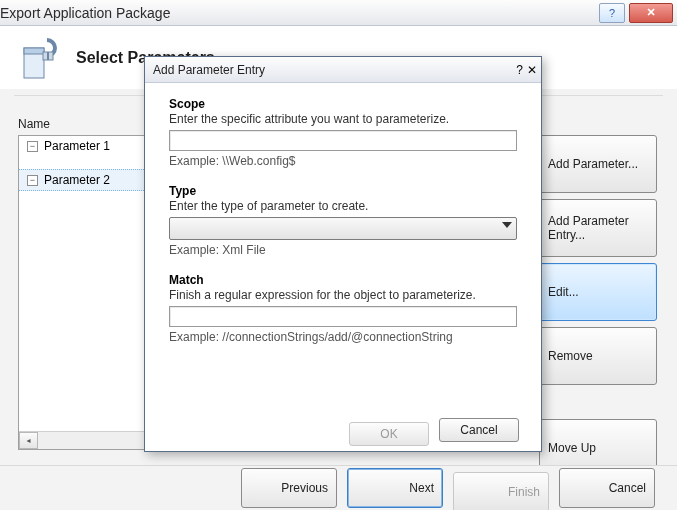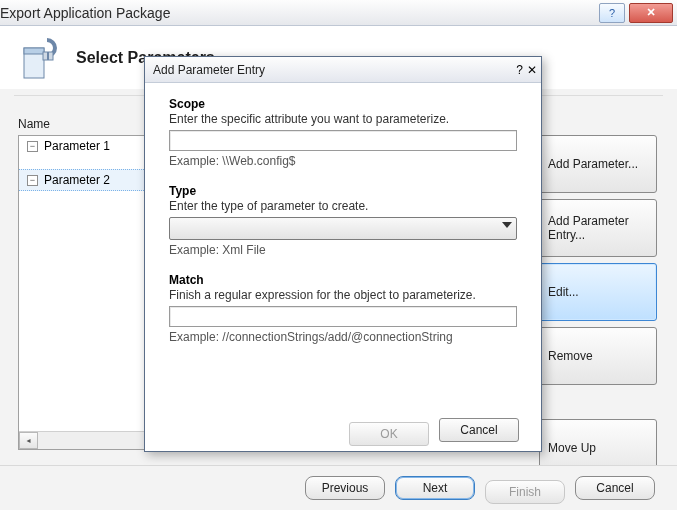--- a/index.html
+++ b/index.html
@@ -31,21 +31,21 @@
   .expander{width:9px;height:9px;border:1px solid #8e8e8e;margin-right:6px;display:flex;align-items:center;justify-content:center;font-size:9px;line-height:1;background:#fff;color:#555;}
   .tree-item .label{font-size:12px;}
 
   .side-buttons{position:absolute;right:20px;top:46px;width:118px;display:flex;flex-direction:column;gap:6px;}
   .wbtn{height:22px;border:1px solid #8a8a8a;border-radius:3px;background:linear-gradient(#fdfdfd,#e6e6e6);font-size:12px;display:flex;align-items:center;justify-content:flex-start;padding:17px 8px;color:#222;}
   .wbtn.disabled{color:#9b9b9b;border-color:#c8c8c8;margin-top:8px;}
   .wbtn.hot{background:linear-gradient(#eaf5ff,#bfe0ff);border-color:#3c86d4;box-shadow:inset 0 0 0 1px #cfe8ff;}
   .side-gap{height:22px;}
 
   .footer{position:absolute;left:0;right:0;bottom:0;height:44px;background:#f3f3f3;border-top:1px solid #d9d9d9;display:flex;align-items:center;justify-content:flex-end;gap:10px;padding-right:22px;}
-  .footer .wbtn{width:78px;justify-content:center;padding:0;border-radius:8px;}
+  .footer .wbtn{width:78px;justify-content:flex-end;padding:8px;}
   .footer .default{border-color:#3b7fc4;box-shadow:0 0 0 1px #86b7e8 inset;}
 
   
   .dialog{position:absolute;left:144px;top:56px;width:396px;height:394px;background:#fff;border:1px solid #5a6d88;box-shadow:3px 3px 10px rgba(0,0,0,.3);}
   .dialog .dtitle{height:25px;background:linear-gradient(#fdfdfd,#e4e7ee);border-bottom:1px solid #c4ccd8;display:flex;align-items:center;}
   .dialog .dtitle .t{padding-left:8px;font-size:12px;color:#222;}
   .dialog .dtitle .spacer{flex:1;}
   .dialog .dbody{position:absolute;left:0;right:0;top:26px;bottom:42px;padding:14px 24px 0 24px;}
   .dialog .group{margin-bottom:16px;}
   .dialog .glabel{font-weight:bold;font-size:12px;}

